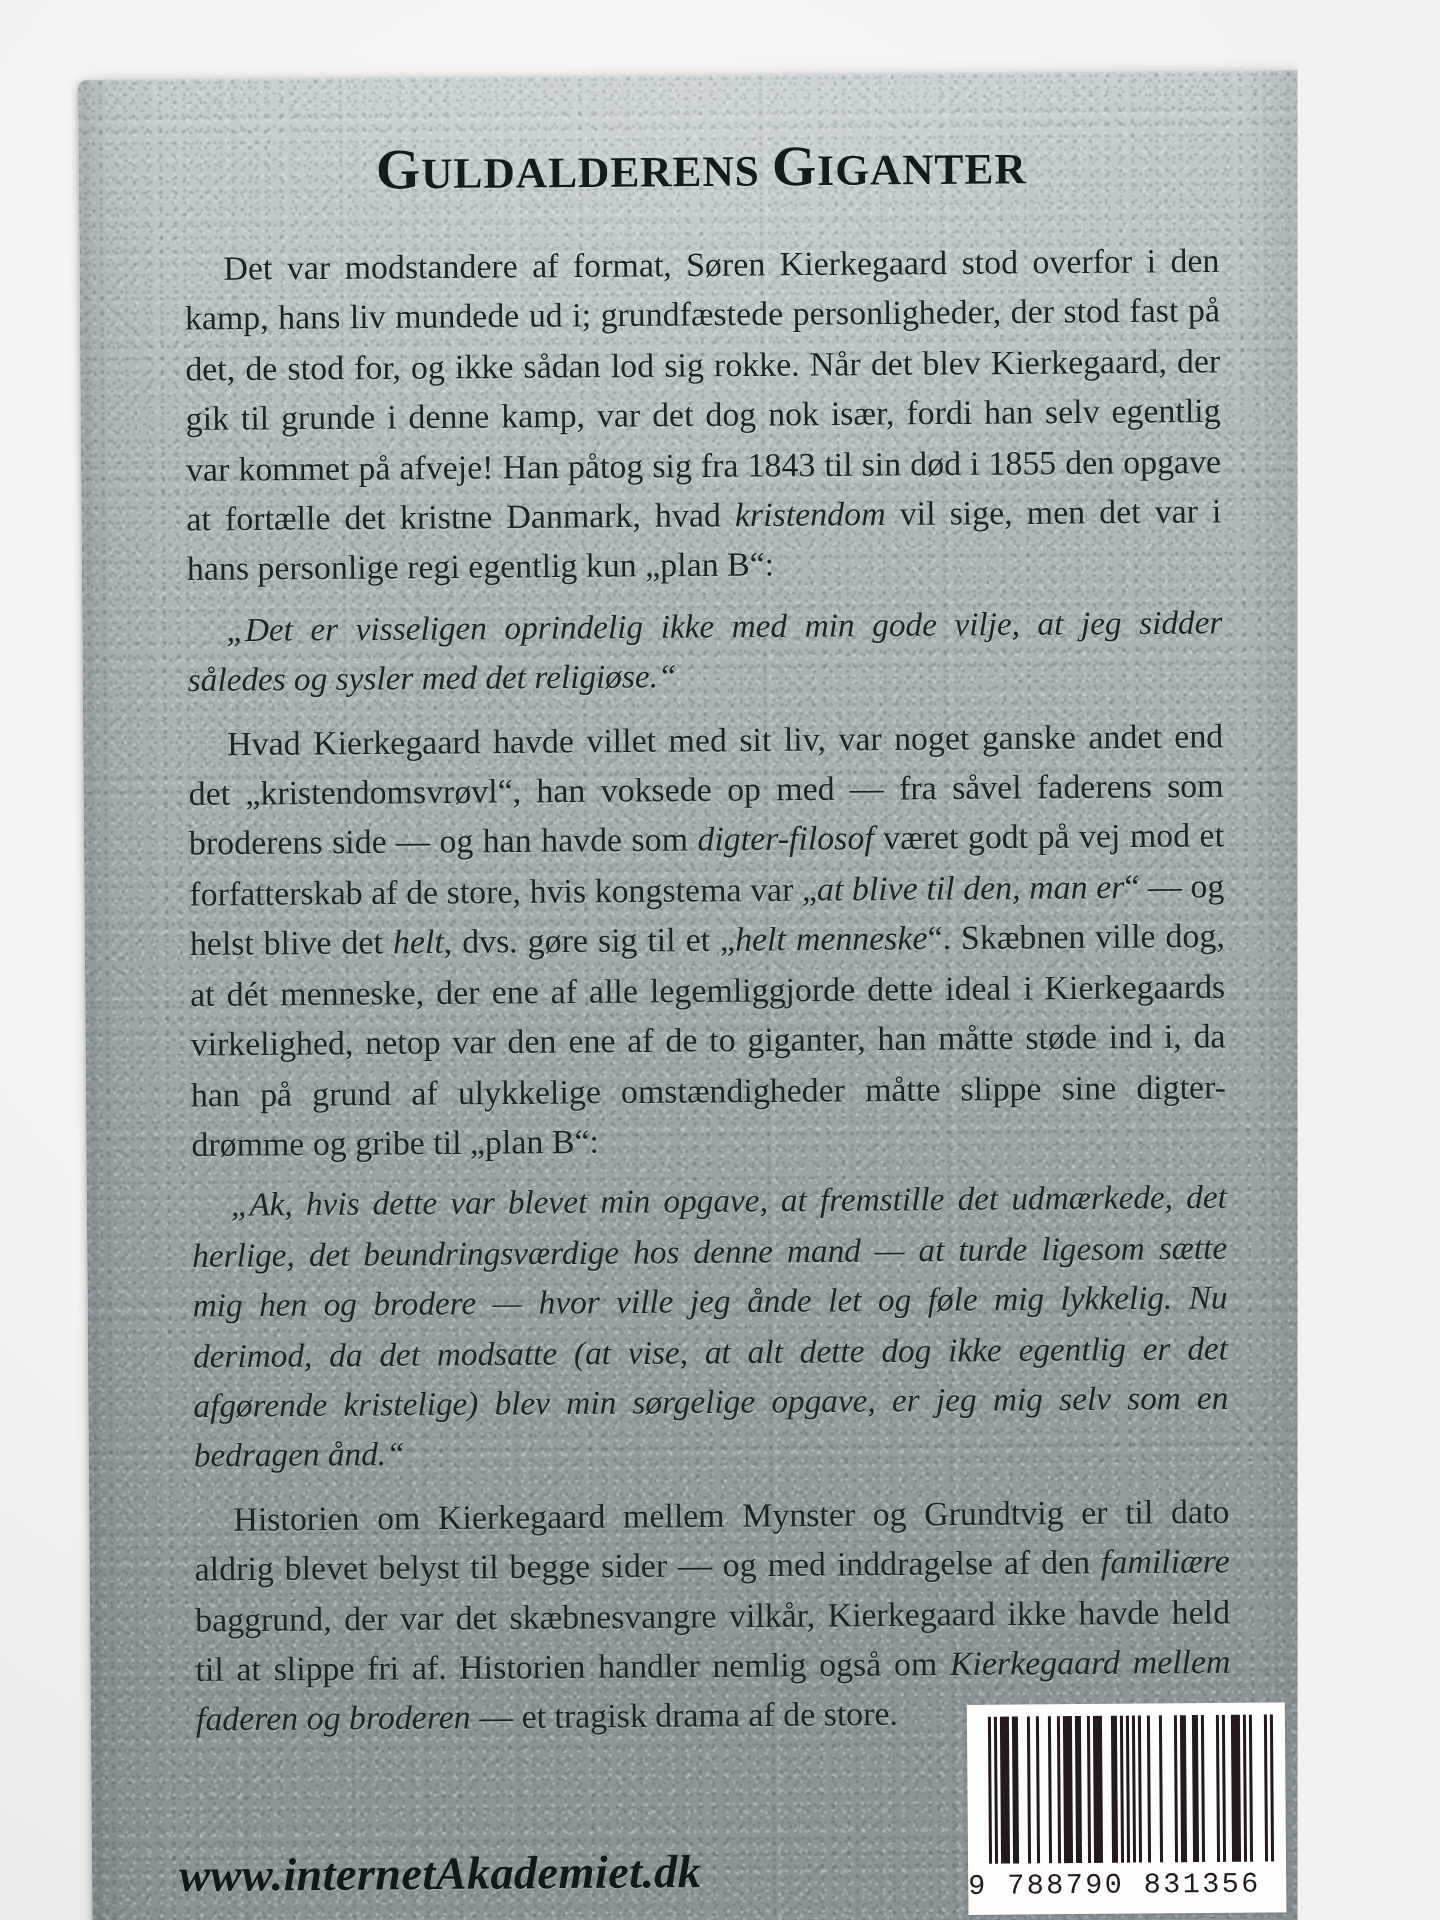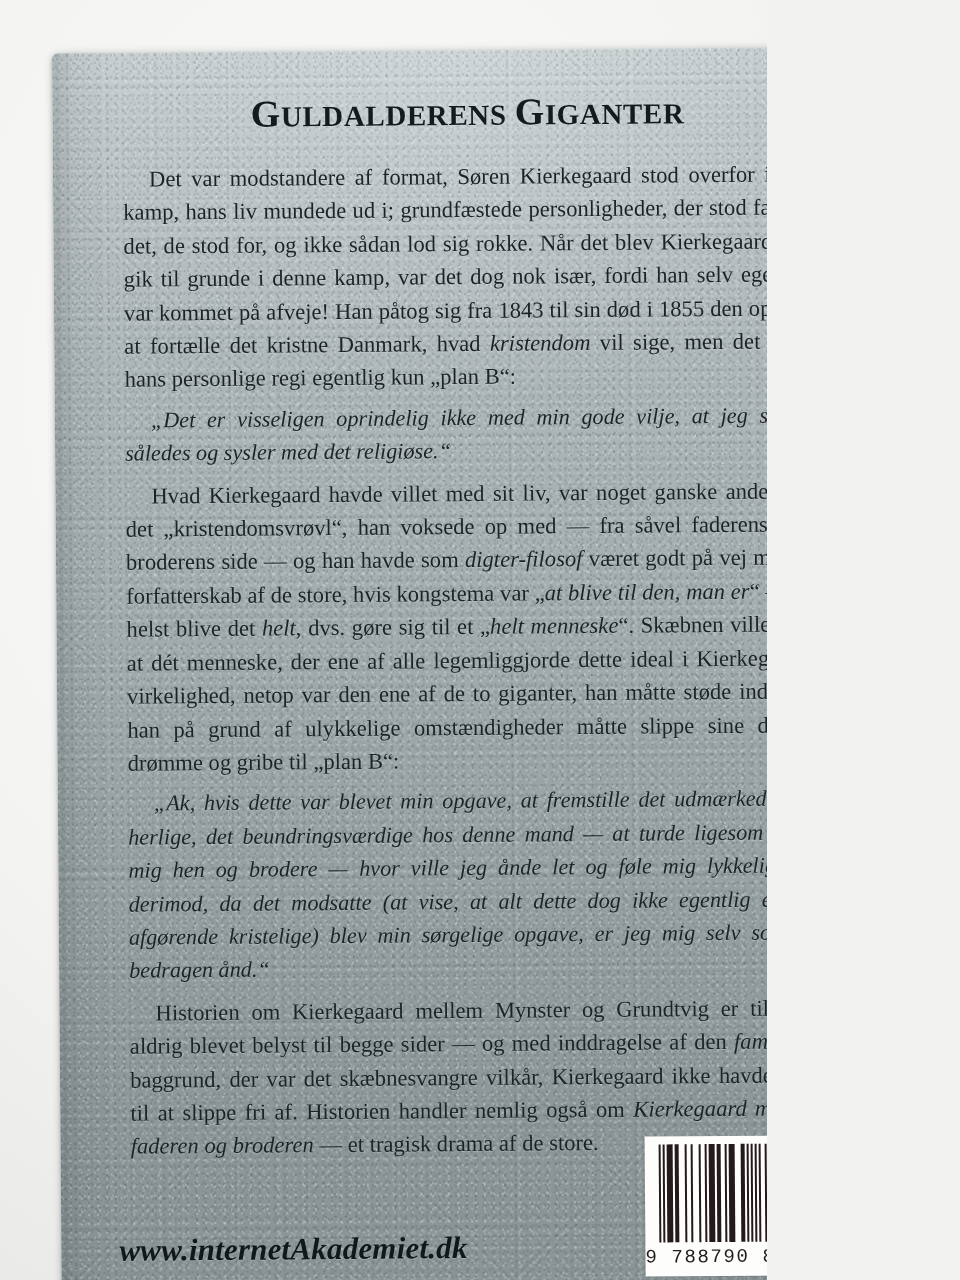--- a/index.html
+++ b/index.html
@@ -7,21 +7,21 @@
     margin: 0;
     padding: 0;
     width: 960px;
     height: 1280px;
     overflow: hidden;
     background: #f2f2f0;
   }
 
   #photo {
     position: relative;
-    width: 767px;
+    width: 865px;
     height: 1280px;
     
     background:
       radial-gradient(ellipse 120% 90% at 48% 30%, #fbfbfa 0%, #f3f3f1 55%, #e6e6e4 100%);
     overflow: hidden;
   }
 
   
   #book {
     position: absolute;

